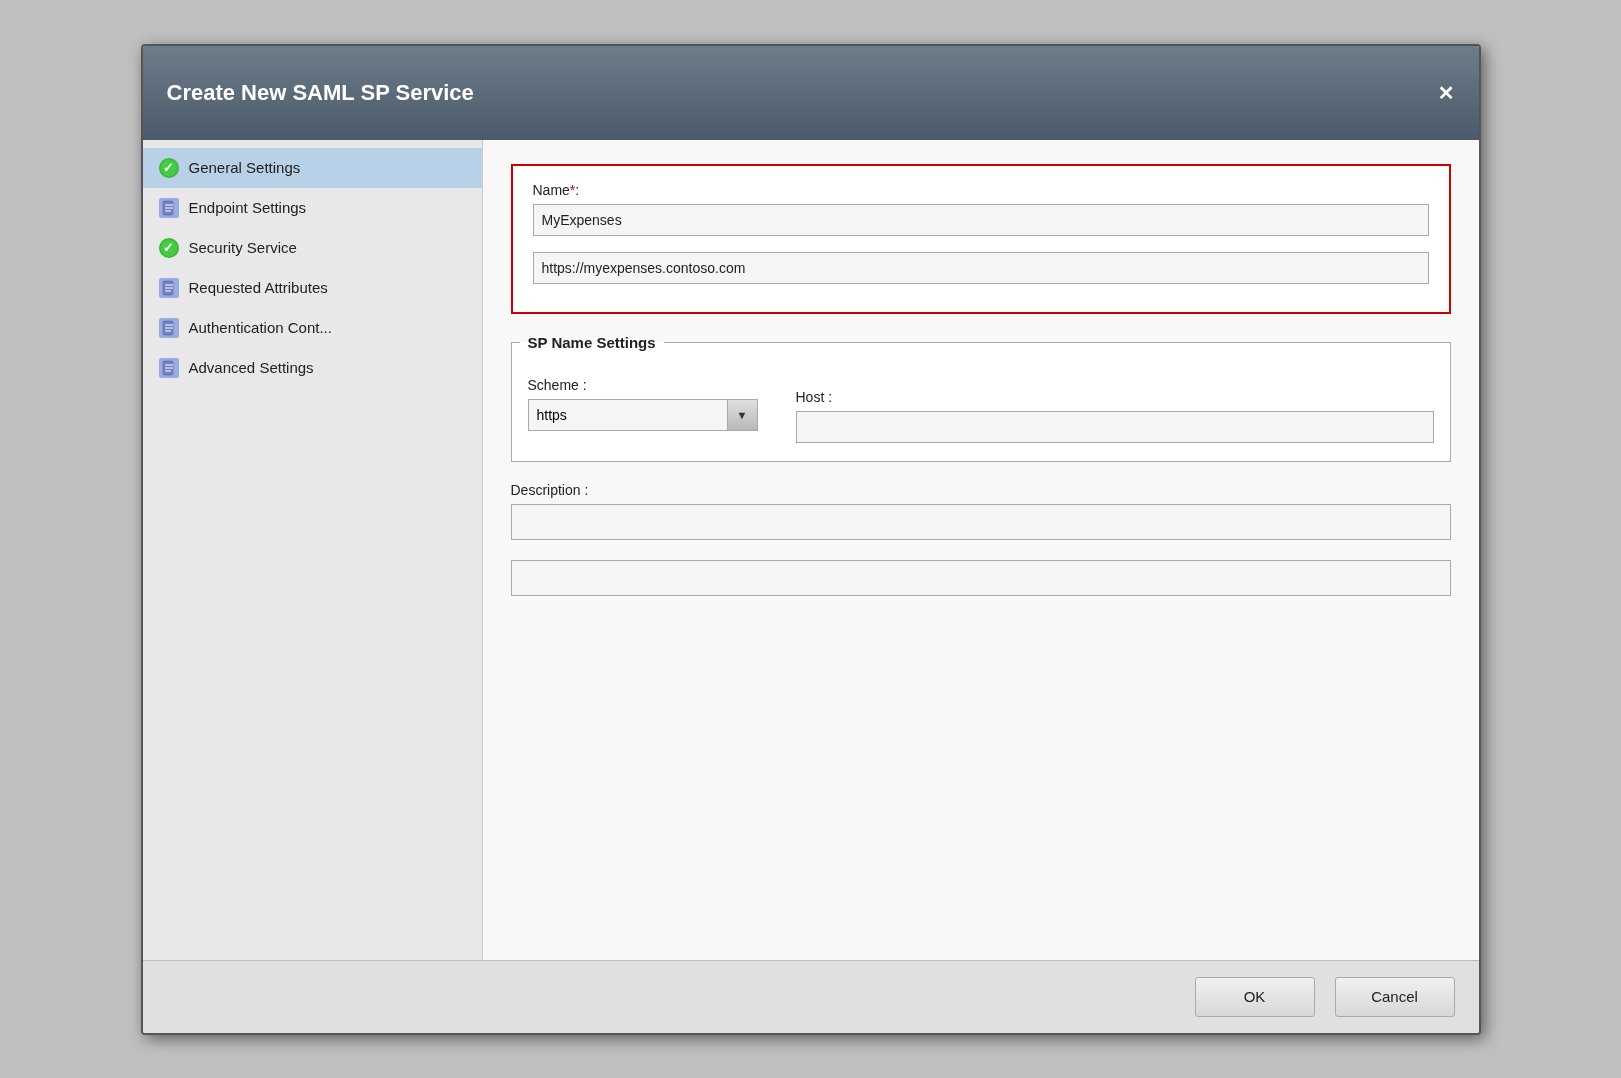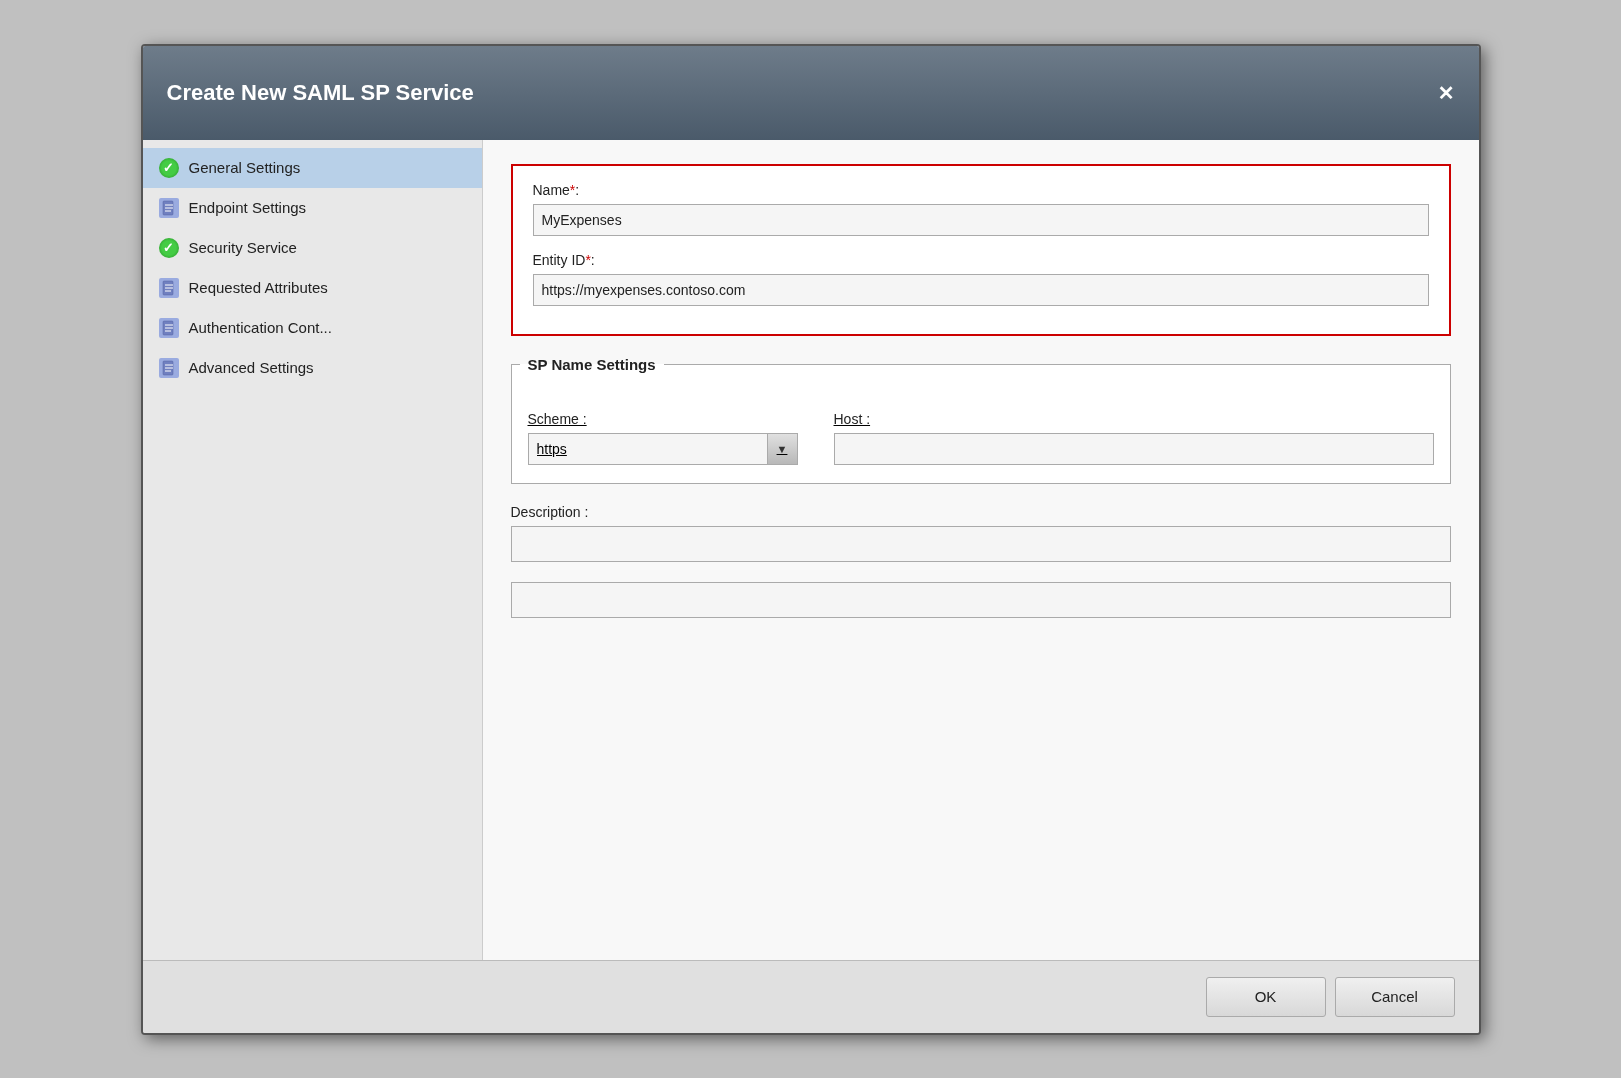--- a/index.html
+++ b/index.html
@@ -92,38 +92,37 @@
       outline: none;
     }
     .field-group {
       margin-bottom: 16px;
     }
     .field-group:last-child {
       margin-bottom: 0;
     }
     .inline-fields {
       display: flex;
-      gap: 36px;
-      align-items: flex-end;
-      text-decoration: underline;
+      gap: 8px;
+      align-items: center;
     }
     .scheme-field {
       flex: 0 0 260px;
     }
     .host-field {
       flex: 1;
       margin-top: 24px;
     }
     .select-wrapper {
       display: flex;
       align-items: center;
       position: relative;
     }
     .scheme-select {
-      width: 240px;
+      width: 200px;
       height: 32px;
       border: 1px solid #aaa;
       background: #f5f5f5;
       padding: 4px 8px;
       font-size: 14px;
       appearance: none;
       outline: none;
     }
     .select-arrow-btn {
       width: 30px;
@@ -137,21 +136,21 @@
       cursor: pointer;
       font-size: 11px;
       color: #333;
     }
     .dialog-footer {
       background: #e0e0e0;
       border-top: 1px solid #bbb;
       padding: 16px 24px;
       display: flex;
       justify-content: flex-end;
-      gap: 9px;
+      gap: 20px;
     }
     .footer-btn {
       width: 120px;
       height: 40px;
       font-size: 15px;
       cursor: pointer;
       border: 1px solid #aaa;
       background: linear-gradient(180deg, #f0f0f0 0%, #d8d8d8 100%);
       border-radius: 3px;
       color: #222;
@@ -248,23 +247,20 @@
     <div class="main-content">
 
       <div class="red-border-box">
         <div class="field-group">
           <div class="field-label">
             <span>Name</span><span style="color:#cc0000">*</span><span>:</span>
           </div>
           <input class="text-input" type="text" value="MyExpenses" style="">
         </div>
         <div class="field-group">
-          <div class="field-label">
-            <span>Entity ID</span><span style="color:#cc0000">*</span><span>:</span>
-          </div>
           <input class="text-input" type="text" value="https://myexpenses.contoso.com" style="">
         </div>
       </div>
 
       <fieldset>
         <legend>SP Name Settings</legend>
         <div class="fieldset-inner">
           <div class="inline-fields">
             <div class="scheme-field">
               <div class="field-label">Scheme :</div>

